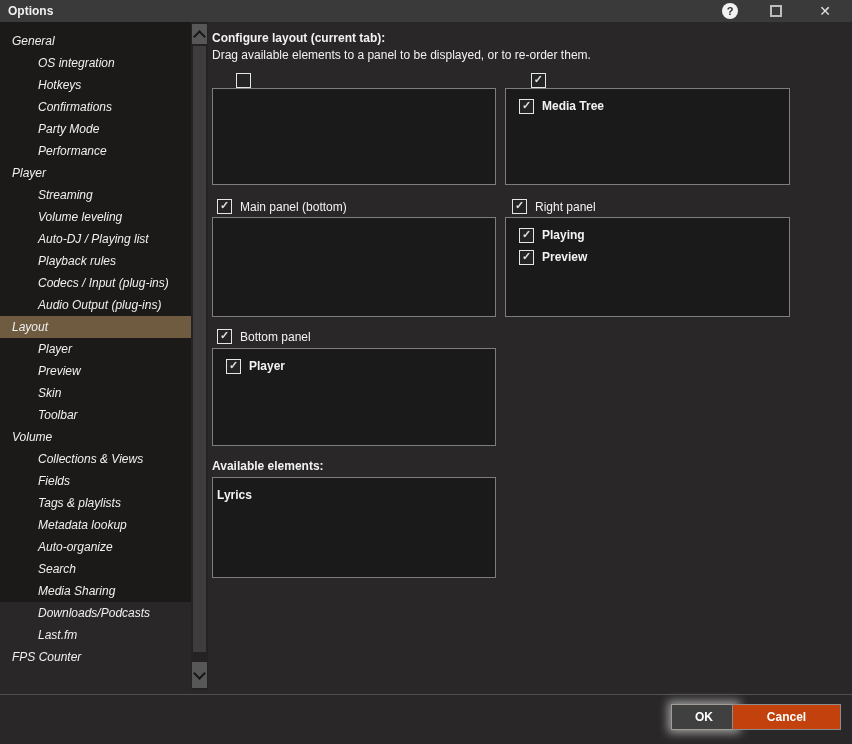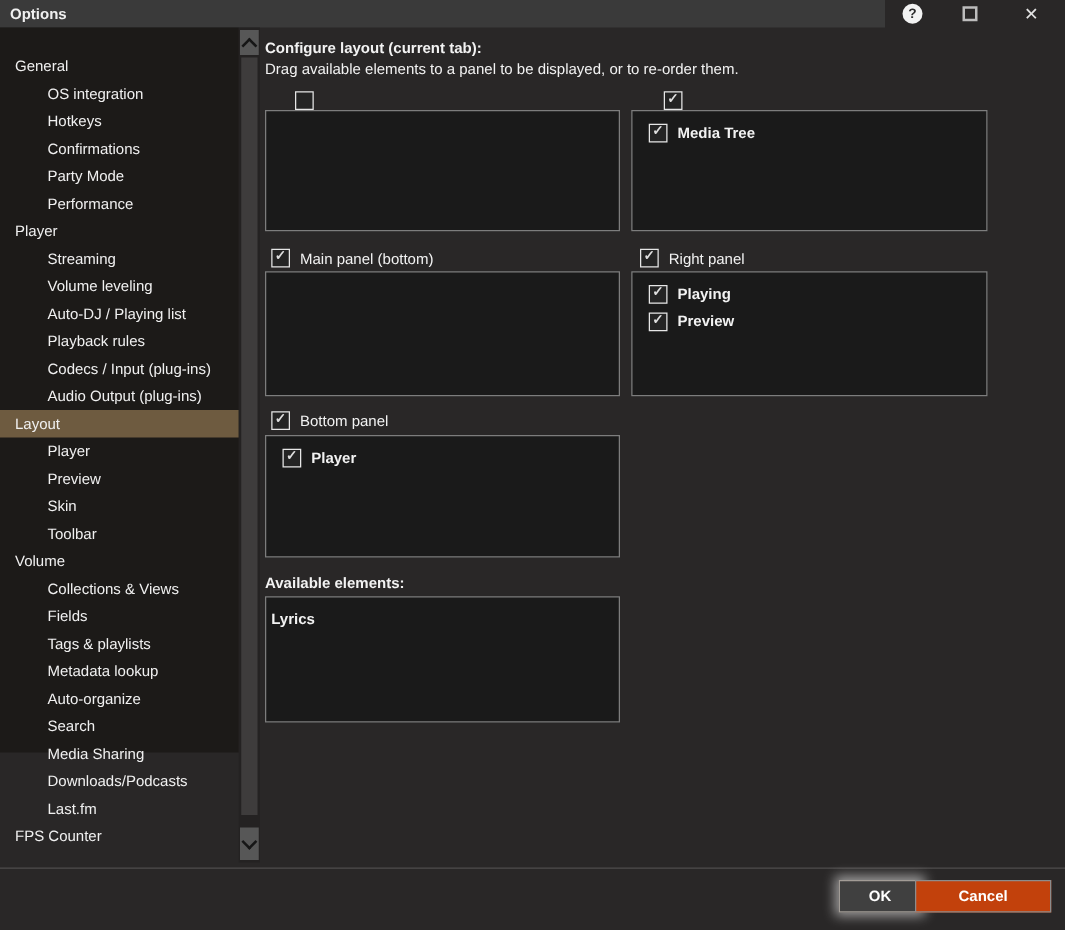--- a/index.html
+++ b/index.html
@@ -3,28 +3,28 @@
 <meta charset="utf-8">
 <style>
   html,body { margin:0; padding:0; }
   body {
     width:852px; height:744px; position:relative; overflow:hidden;
     background:#292727; color:#f2f2f2;
     font-family:"Liberation Sans", sans-serif; font-size:12px;
     -webkit-font-smoothing:antialiased;
   }
   
-  .titlebar { position:absolute; left:0; top:0; width:708px; height:22px; background:#3a3a3a; }
+  .titlebar { position:absolute; left:0; top:0; width:852px; height:22px; background:#3a3a3a; }
   .win-title { position:absolute; left:8px; top:0; line-height:22px; font-weight:600; color:#f0f0f0; }
   .help-btn { position:absolute; left:722px; top:3px; width:16px; height:16px; border-radius:50%;
     background:#f2f2f2; color:#2b2b2b; font-weight:bold; font-size:11px; text-align:center; line-height:16px; cursor:default; }
   .max-btn { position:absolute; left:770px; top:5px; width:12px; height:12px; box-sizing:border-box; border:2px solid #bdbdbd; }
   .close-btn { position:absolute; left:815px; top:2px; width:20px; height:18px; color:#e3e3e3; font-size:14px; text-align:center; line-height:18px; }
   
-  .sidebar { position:absolute; left:0; top:22px; width:191px; height:580px; background:#1c1a18; padding-top:20px; box-sizing:border-box; }
+  .sidebar { position:absolute; left:0; top:22px; width:191px; height:580px; background:#1c1a18; padding-top:8px; box-sizing:border-box;font-style:italic; }
   .side-item { height:22px; line-height:22px; white-space:nowrap; color:#f0f0f0; cursor:default; }
   .side-item.level0 { padding-left:12px; }
   .side-item.level1 { padding-left:38px; }
   .side-item.selected { background:#6e5b40; }
   
   .scrollbar { position:absolute; left:191px; top:22px; width:17px; height:668px; background:#242222; }
   .sb-btn { position:absolute; left:1px; width:15px; height:20px; background:#575757; }
   .sb-btn.up { top:2px; }
   .sb-btn.down { top:640px; height:26px; }
   .chev { width:7px; height:7px; margin:6px auto 0; }

